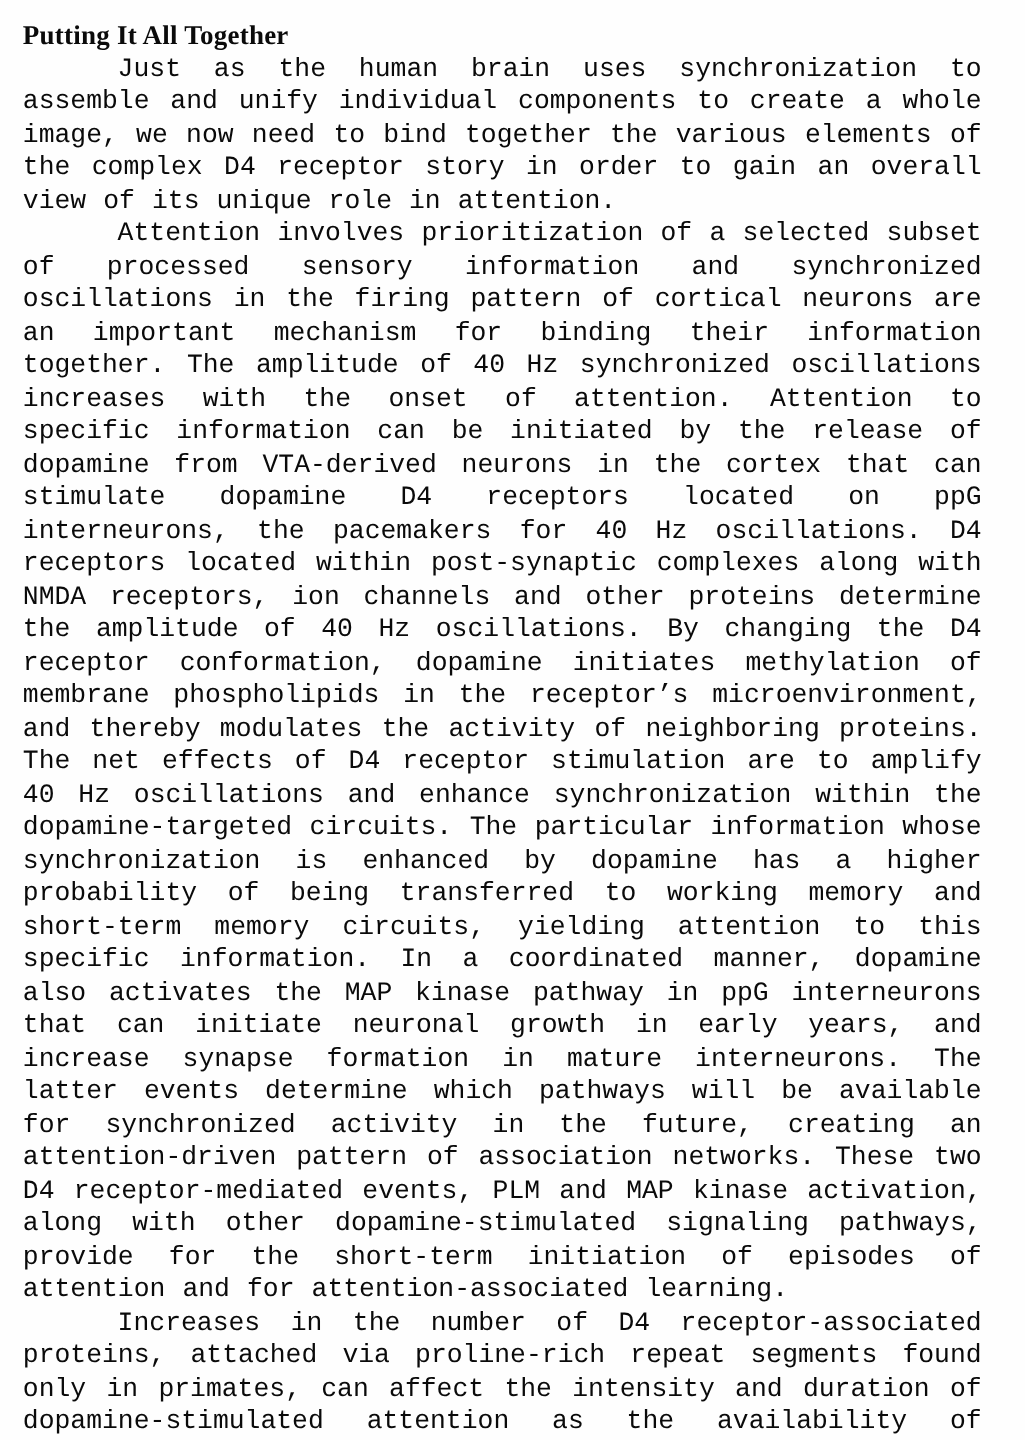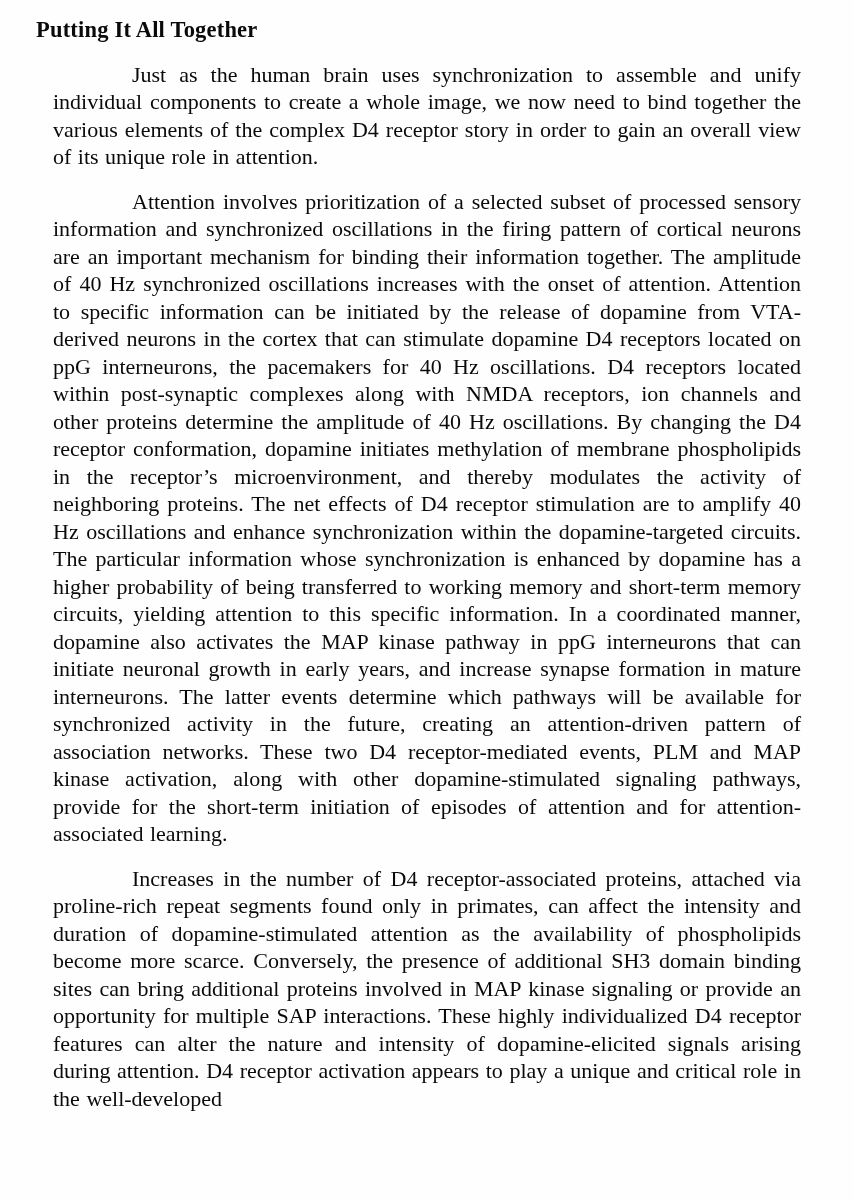--- a/index.html
+++ b/index.html
@@ -9,41 +9,42 @@
   }
   body {
     width: 854px;
     height: 1200px;
     overflow: hidden;
   }
   .page {
     box-sizing: border-box;
     width: 854px;
     height: 1200px;
-    padding: 16px 36px 0 36px;
+    padding: 16px 36px 0 19px;
     background: #fefefe;
     color: #0a0a0a;
     font-family: "Liberation Serif", "DejaVu Serif", serif;
     font-size: 22px;
     line-height: 27.5px;
   }
   .page h1 {
     margin: 0;
     padding: 0;
     font-size: 22.5px;
     font-weight: bold;
     text-align: left;
     letter-spacing: 0.2px;
   }
   .page p {
-    margin: 17px;
+    margin: 0;
     padding: 0;
     text-align: justify;
     text-indent: 79px;
     word-spacing: 1px;
+    font-family: Liberation Mono, monospace;
   }
 </style>
 </head>
 <body>
 
 <div class="page">
   <h1>Putting It All Together</h1>
   <p>Just as the human brain uses synchronization to assemble and unify individual components to create a whole image, we now need to bind together the various elements of the complex D4 receptor story in order to gain an overall view of its unique role in attention.</p>
   <p>Attention involves prioritization of a selected subset of processed sensory information and synchronized oscillations in the firing pattern of cortical neurons are an important mechanism for binding their information together. The amplitude of 40 Hz synchronized oscillations increases with the onset of attention. Attention to specific information can be initiated by the release of dopamine from VTA-derived neurons in the cortex that can stimulate dopamine D4 receptors located on ppG interneurons, the pacemakers for 40 Hz oscillations. D4 receptors located within post-synaptic complexes along with NMDA receptors, ion channels and other proteins determine the amplitude of 40 Hz oscillations. By changing the D4 receptor conformation, dopamine initiates methylation of membrane phospholipids in the receptor’s microenvironment, and thereby modulates the activity of neighboring proteins. The net effects of D4 receptor stimulation are to amplify 40 Hz oscillations and enhance synchronization within the dopamine-targeted circuits. The particular information whose synchronization is enhanced by dopamine has a higher probability of being transferred to working memory and short-term memory circuits, yielding attention to this specific information. In a coordinated manner, dopamine also activates the MAP kinase pathway in ppG interneurons that can initiate neuronal growth in early years, and increase synapse formation in mature interneurons. The latter events determine which pathways will be available for synchronized activity in the future, creating an attention-driven pattern of association networks. These two D4 receptor-mediated events, PLM and MAP kinase activation, along with other dopamine-stimulated signaling pathways, provide for the short-term initiation of episodes of attention and for attention-associated learning.</p>
   <p>Increases in the number of D4 receptor-associated proteins, attached via proline-rich repeat segments found only in primates, can affect the intensity and duration of dopamine-stimulated attention as the availability of phospholipids become more scarce. Conversely, the presence of additional SH3 domain binding sites can bring additional proteins involved in MAP kinase signaling or provide an opportunity for multiple SAP interactions. These highly individualized D4 receptor features can alter the nature and intensity of dopamine-elicited signals arising during attention. D4 receptor activation appears to play a unique and critical role in the well-developed</p>

